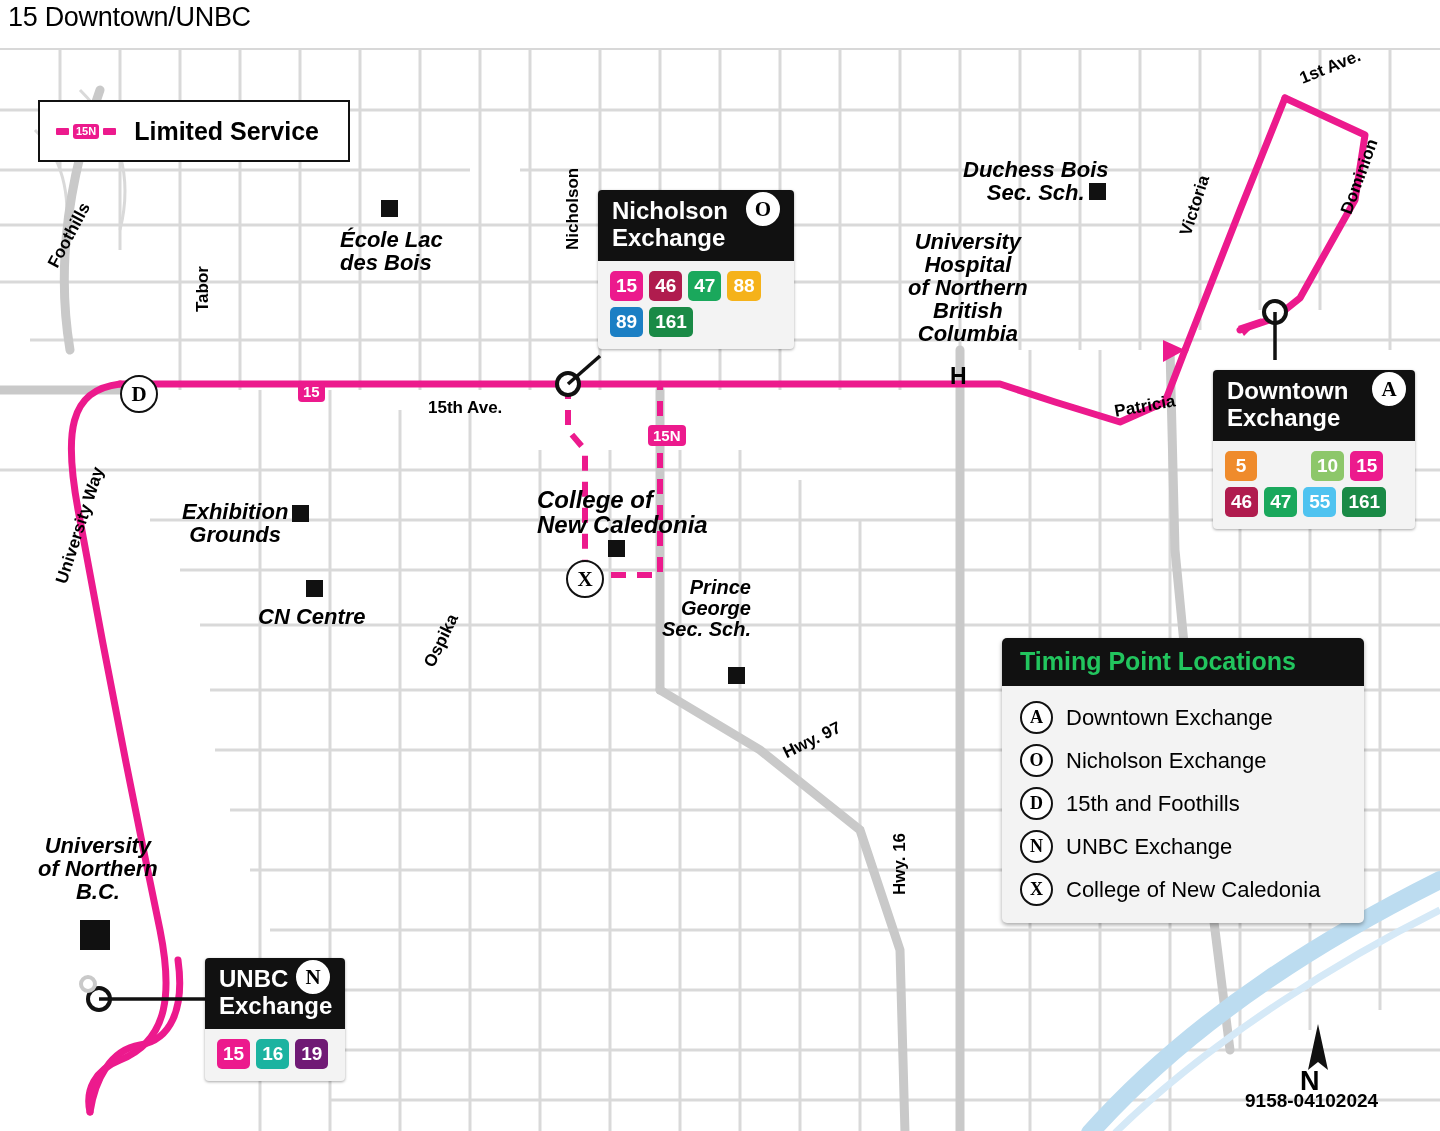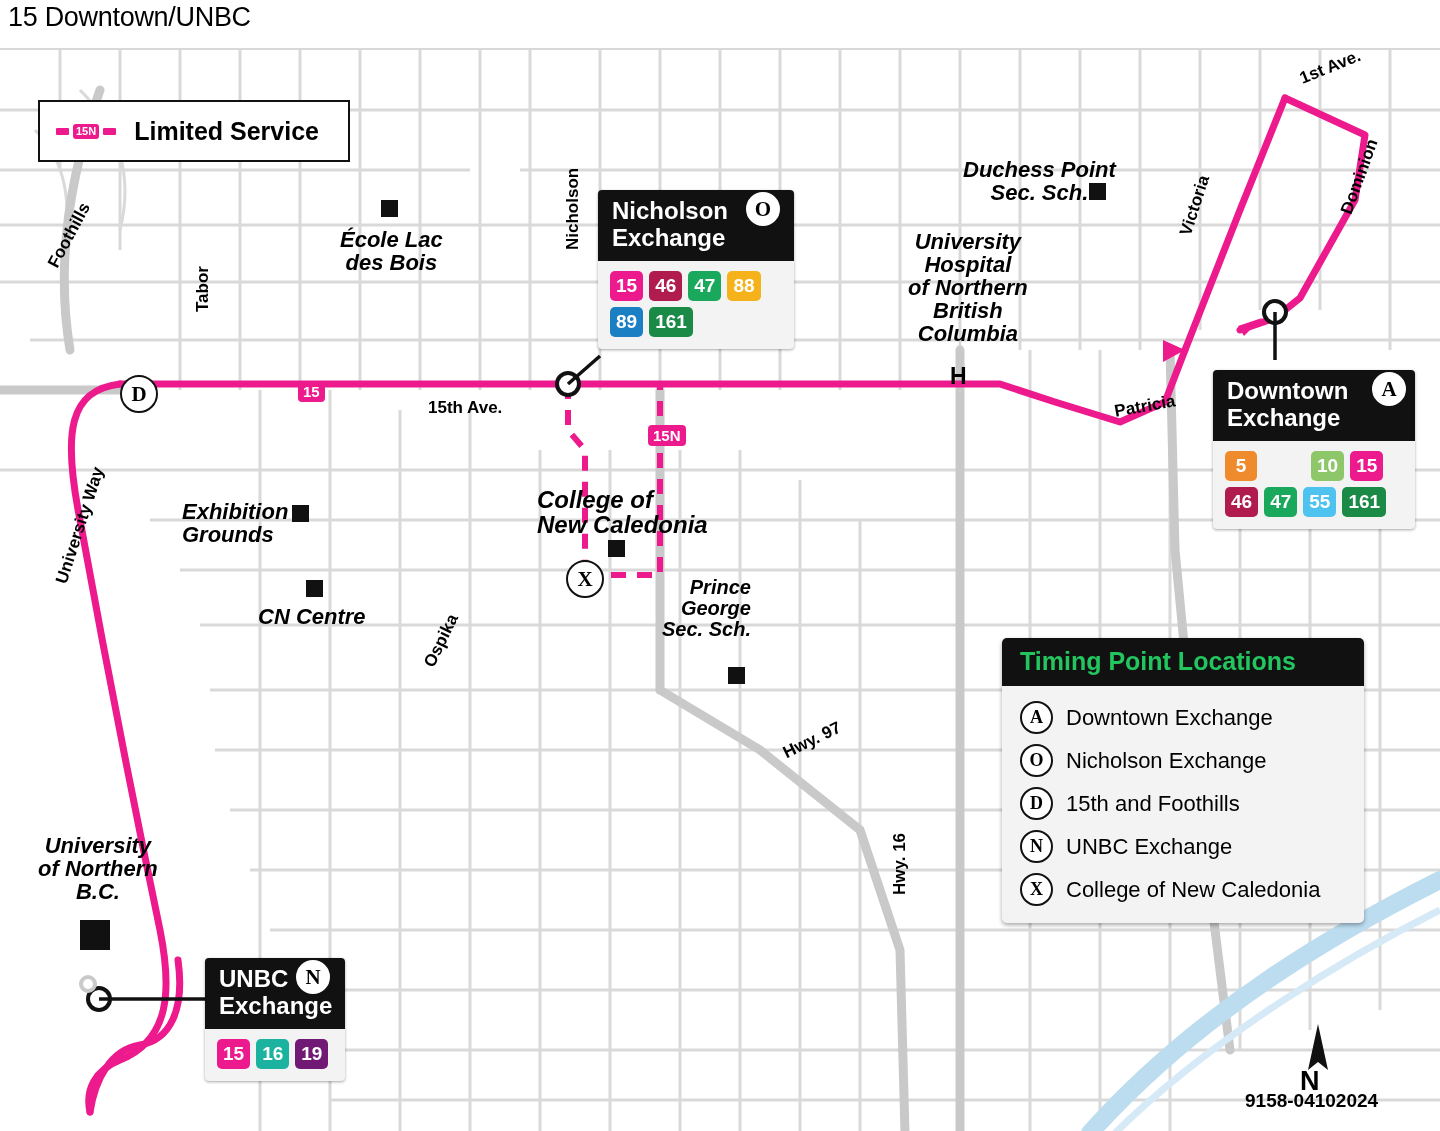--- a/index.html
+++ b/index.html
@@ -147,30 +147,30 @@
   <div id="legend">
     <div class="dashline">
       <span class="dash"></span>
       <span class="rt">15N</span>
       <span class="dash"></span>
     </div>
     <span class="ltxt">Limited Service</span>
   </div>
 
   <div id="labels-layer">
-      <div class="lbl" style="left: 340px; top: 178px; font-size: 22px; text-align: center; white-space: pre;">École Lac
+      <div class="lbl" style="left: 340px; top: 178px; font-size: 22px; text-align: left; white-space: pre;">École Lac
 des Bois</div>
-      <div class="lbl" style="left: 963px; top: 108px; font-size: 22px; text-align: center; white-space: pre;">Duchess Point
+      <div class="lbl" style="left: 963px; top: 108px; font-size: 22px; text-align: center; white-space: pre;">Duchess Bois
 Sec. Sch.</div>
       <div class="lbl" style="left: 908px; top: 180px; font-size: 22px; text-align: center; white-space: pre;">University
 Hospital
 of Northern
 British
 Columbia</div>
-      <div class="lbl" style="left: 182px; top: 450px; font-size: 22px; text-align: left; white-space: pre;">Exhibition
+      <div class="lbl" style="left: 182px; top: 450px; font-size: 22px; text-align: center; white-space: pre;">Exhibition
 Grounds</div>
       <div class="lbl" style="left: 258px; top: 555px; font-size: 22px; text-align: center; white-space: pre;">CN Centre</div>
       <div class="lbl" style="left: 537px; top: 437px; font-size: 24px; white-space: pre;">College of
 New Caledonia</div>
       <div class="lbl" style="left: 662px; top: 527px; font-size: 20px; text-align: right; white-space: pre;">Prince
 George
 Sec. Sch.</div>
       <div class="lbl" style="left: 38px; top: 784px; font-size: 22px; text-align: center; white-space: pre;">University
 of Northern
 B.C.</div>

